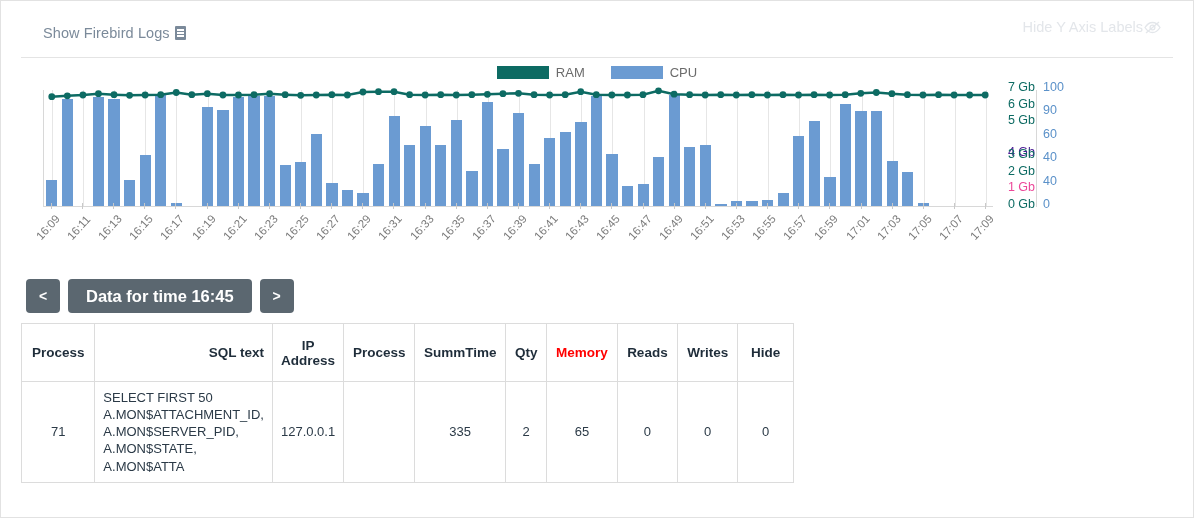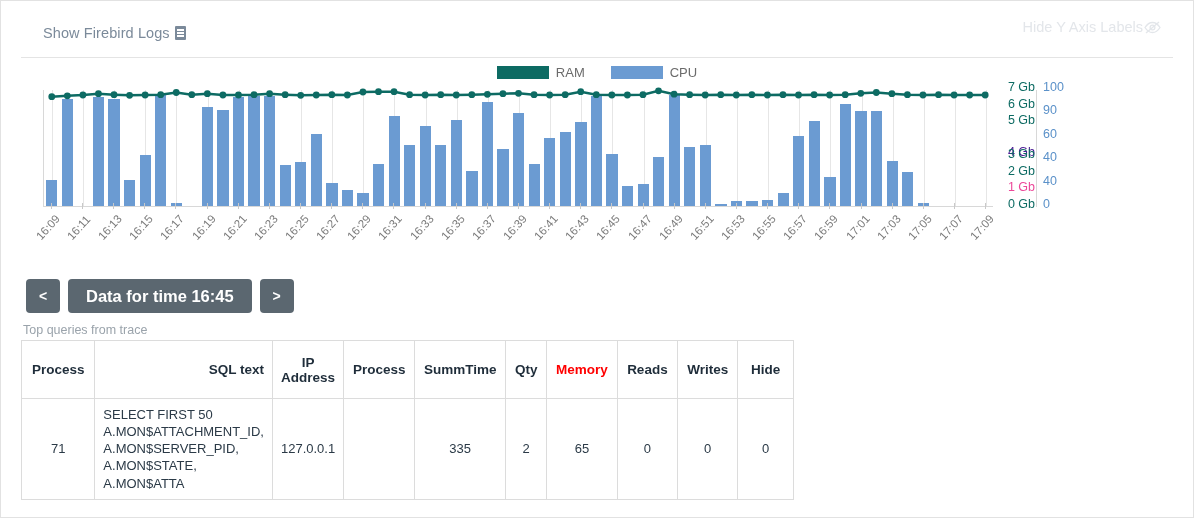--- a/index.html
+++ b/index.html
@@ -648,21 +648,20 @@
 
   <div class="pager">
     <button class="pg-btn pg-arrow" style="background: rgb(91, 103, 112);">&lt;</button>
     <button class="pg-btn pg-main" style="background: rgb(91, 103, 112);">Data for time 16:45</button>
     <button class="pg-btn pg-arrow" style="background: rgb(91, 103, 112);">&gt;</button>
   </div>
 
   <div class="tables">
 
     <div class="tbl-block left">
-      <div class="tbl-caption">Top queries from trace</div>
       <table>
         <thead>
           <tr id="q-head">
               <th class="t-center" style="width: 76px;">Process</th>
               <th class="t-left" style="width: 152px;">SQL text</th>
               <th class="t-center" style="width: 70px;">IP Address</th>
               <th class="t-center" style="width: 72px;">Process</th>
               <th class="t-center" style="width: 92px;">SummTime</th>
               <th class="t-center" style="width: 42px;">Qty</th>
               <th class="t-center sorted" style="color: rgb(255, 0, 0); width: 72px;">Memory</th>

